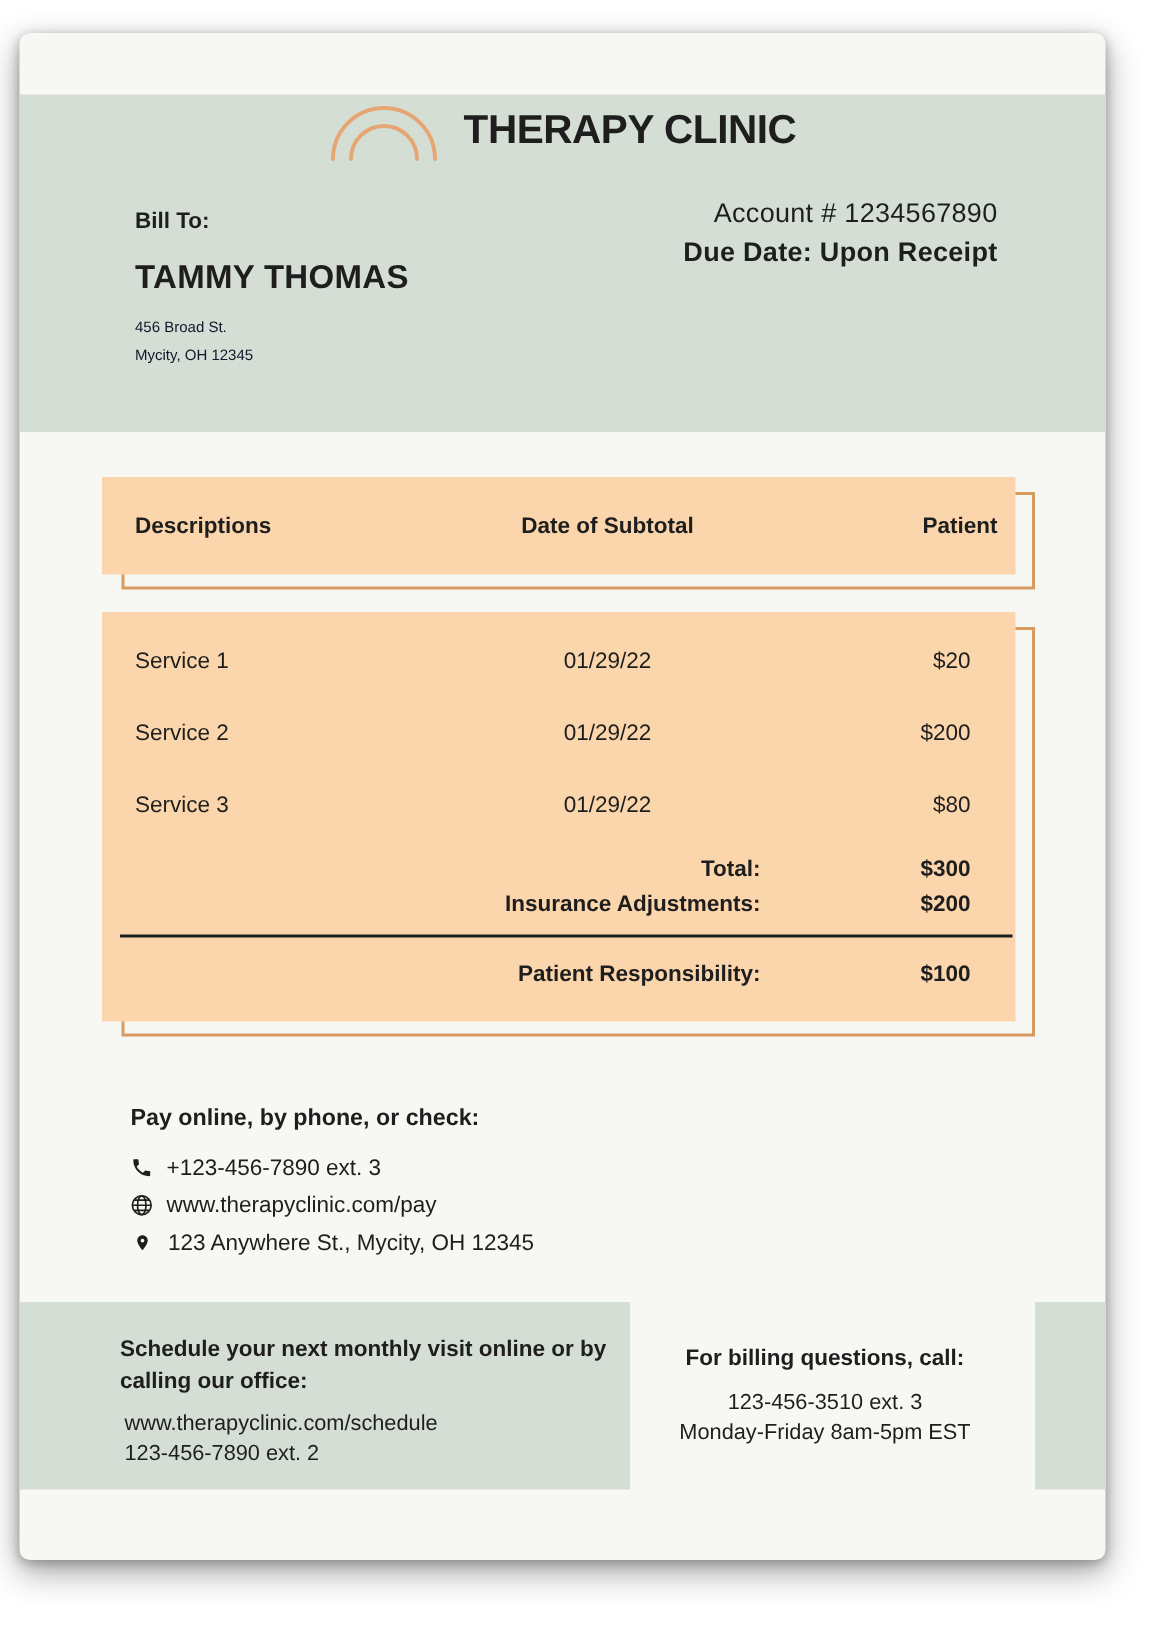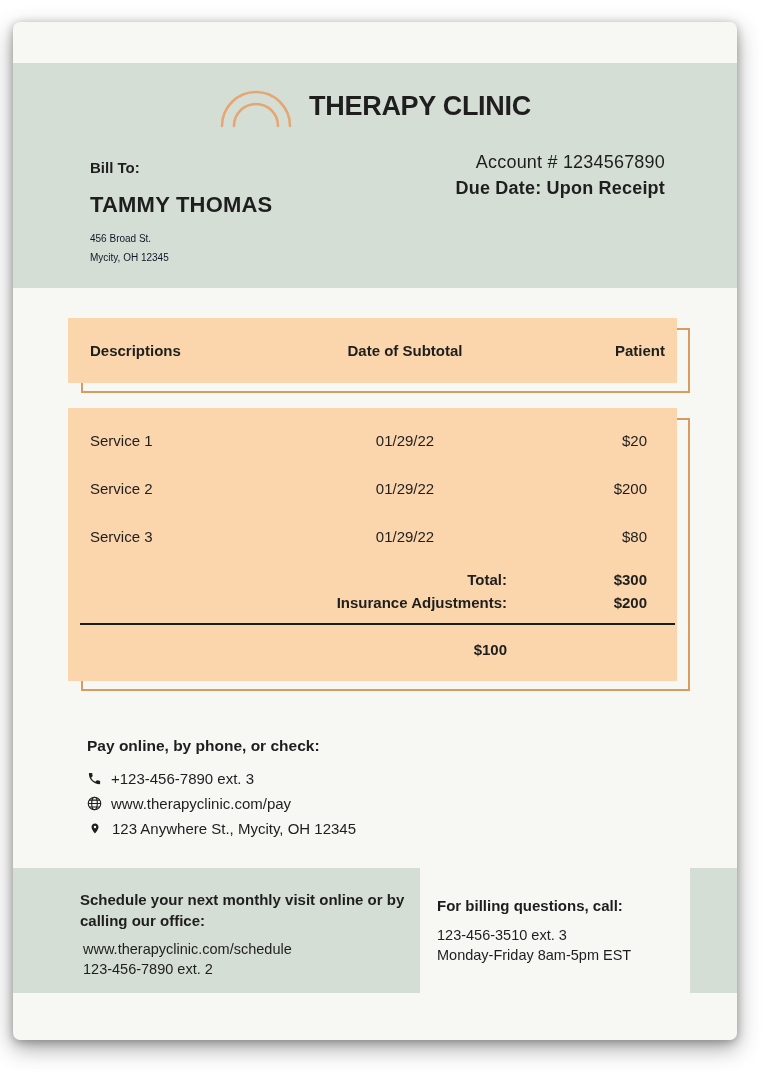--- a/index.html
+++ b/index.html
@@ -13,21 +13,21 @@
   *{margin:0;padding:0;box-sizing:border-box;}
   html,body{width:768px;height:1086px;background:#ffffff;overflow:hidden;
     font-family:"Liberation Sans", sans-serif;color:var(--ink);}
   .paper{
     position:absolute;left:13px;top:22px;width:724px;height:1018px;
     background:var(--paper);border-radius:7px;
     box-shadow:0 8px 22px rgba(50,50,50,.45), 0 2px 8px rgba(0,0,0,.28);
   }
   
   .band{position:absolute;left:0;top:41px;width:100%;height:225px;background:var(--green);}
-  .logo-row{display:flex;align-items:center;justify-content:center;gap:16px;margin-top:20px;}
+  .logo-row{display:flex;align-items:center;justify-content:center;gap:16px;}
   .brand{font-size:27px;font-weight:700;letter-spacing:-0.3px;}
   .bill-row{display:flex;justify-content:space-between;padding:30px 72px 0 77px;}
   .bill-to{font-size:15px;font-weight:700;}
   .bill-name{font-size:22px;font-weight:700;margin-top:16px;letter-spacing:0.2px;}
   .bill-addr{font-size:10px;line-height:19px;margin-top:11px;color:#0f172a;}
   .acct{ text-align:right;font-size:18px;line-height:26px;margin-top:-10px;letter-spacing:0.2px;}
   .acct .bold{font-weight:700;}
   
   .obox{position:absolute;left:55px;width:609px;}
   .obox .outline{position:absolute;left:13px;top:10px;width:100%;height:100%;
@@ -55,21 +55,21 @@
   .pay-head{font-size:15.5px;font-weight:700;}
   .pay-list{margin-top:11px;}
   .pay-item{display:flex;align-items:center;gap:9px;height:25px;font-size:15px;}
   .pay-item svg{flex:0 0 auto;}
   
   .footer{position:absolute;left:0;top:846px;width:100%;height:125px;}
   .f-left{position:absolute;left:0;top:0;width:407px;height:125px;background:var(--green);
     padding:21px 12px 0 67px;}
   .f-left .head{font-size:15px;font-weight:700;line-height:21px;}
   .f-left .lines{margin-top:8px;margin-left:3px;font-size:14.5px;line-height:20px;}
-  .f-mid{position:absolute;left:424px;top:0;width:250px;padding-top:29px;}
+  .f-mid{position:absolute;left:412px;top:0;width:250px;padding-top:29px;text-align:center;}
   .f-mid .head{font-size:15px;font-weight:700;}
   .f-mid .lines{margin-top:11px;font-size:14.5px;line-height:20px;}
   .f-right{position:absolute;right:0;top:0;width:47px;height:125px;background:var(--green);}
 </style>
 </head>
 <body>
 
 <div class="paper">
 
   <div class="band">
@@ -135,20 +135,21 @@
           <span>Total:</span>
           <span>$300</span>
         </div>
         <div class="tline">
           <span>Insurance Adjustments:</span>
           <span>$200</span>
         </div>
       </div>
       <div class="divider"></div>
       <div class="tline patient">
+        <span>Patient Responsibility:</span>
         <span>$100</span>
       </div>
     </div>
   </div>
 
   <div class="pay">
     <div class="pay-head">Pay online, by phone, or check:</div>
     <div class="pay-list">
       <div class="pay-item">
         <span style="display:flex;">

